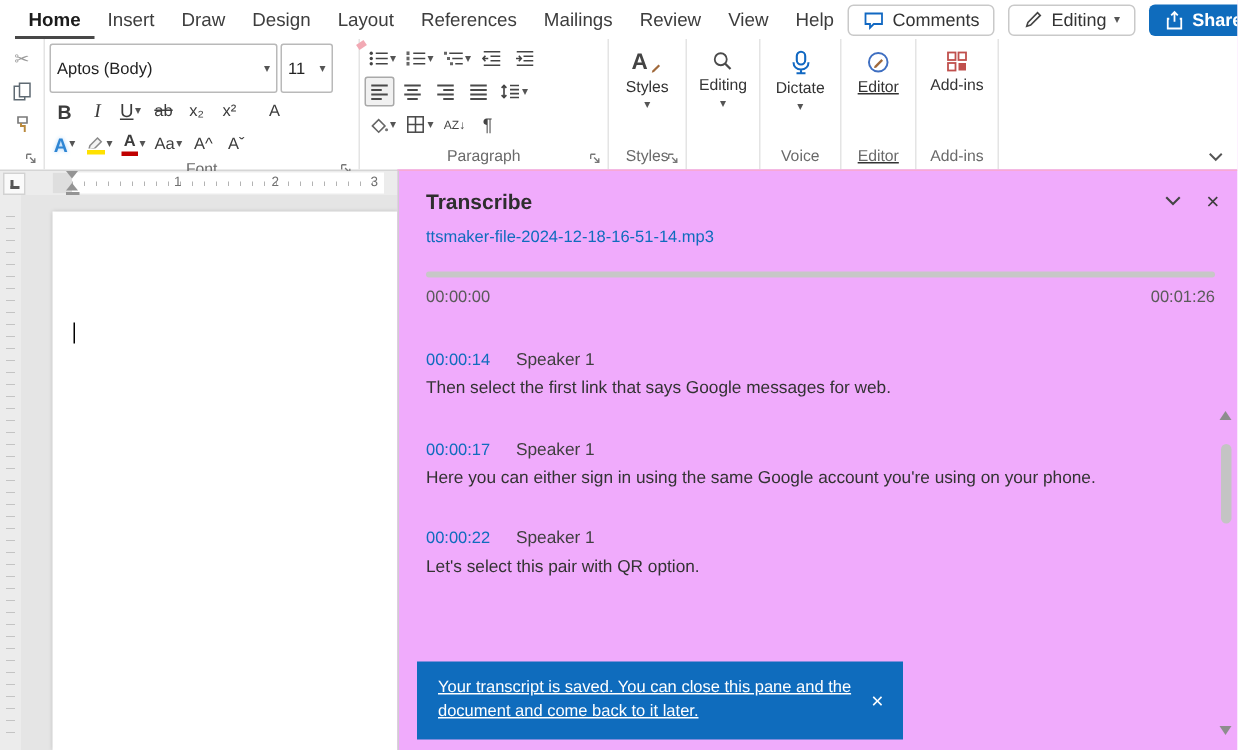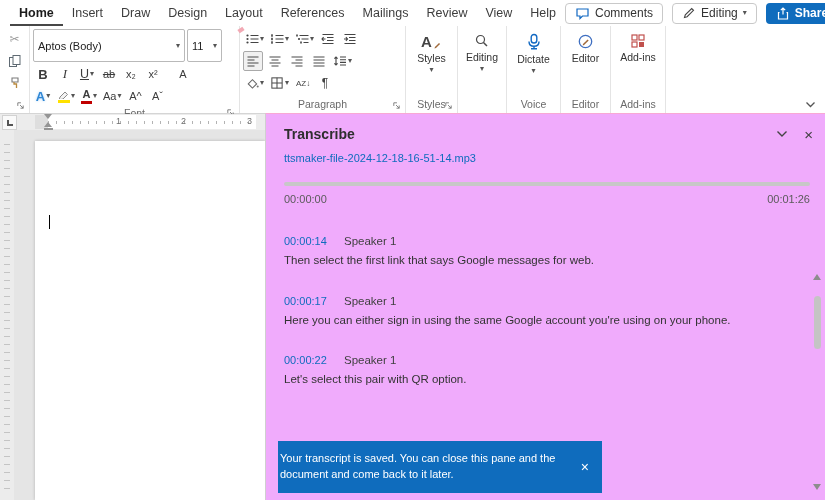--- a/index.html
+++ b/index.html
@@ -75,21 +75,21 @@
   .times { display:flex; justify-content:space-between; margin:7px 15px 0 18px; font-size:11px; color:#5a5a5a; }
   .controls { display:flex; align-items:center; justify-content:center; gap:27px; margin-top:19px; }
   .speed { font-size:13px; color:#2c2c2c; }
   .ctlbtn { display:flex; align-items:center; justify-content:center; }
   .entries { margin:30px 28px 0 18px; }
   .entry { margin-bottom:26px; }
   .entry-head { display:flex; align-items:baseline; gap:14px; }
   .etime { font-size:11px; color:#0f6cbd; min-width:46px; }
   .espeaker { font-size:11.5px; color:#3f3f3f; }
   .etext { margin-top:6px; font-size:11.5px; color:#333; line-height:1.35; }
-  .notice { position:absolute; left:12px; bottom:7px; width:324px; background:#0f6cbd; color:#fff; font-size:11px; line-height:1.45; padding:10px 34px 10px 2px; }
+  .notice { position:absolute; left:12px; bottom:7px; width:324px; background:#0f6cbd; color:#fff; font-size:11px; line-height:1.45; padding:10px 34px 10px 14px;text-decoration:underline; }
   .notice-close { position:absolute; right:13px; top:50%; transform:translateY(-50%); font-size:14px; color:#fff; line-height:1; }
   .pscroll { position:absolute; right:1px; top:158px; bottom:8px; width:13px; }
   .tri-up { position:absolute; top:2px; left:2px; width:0; height:0; border-left:4.5px solid transparent; border-right:4.5px solid transparent; border-bottom:6px solid #8d8d8d; }
   .tri-down { position:absolute; bottom:2px; left:2px; width:0; height:0; border-left:4.5px solid transparent; border-right:4.5px solid transparent; border-top:6px solid #8d8d8d; }
   .thumb { position:absolute; top:24px; left:3px; width:7px; height:53px; border-radius:4px; background:#c4c4c4; }
 </style>
 </head>
 <body>
 
 <div id="root">
@@ -395,21 +395,21 @@
               <rect x="6.2" y="1.5" width="5.6" height="8.5" rx="2.8" fill="none" stroke="#1168c2" stroke-width="1.4"></rect>
               <path d="M4 8.5c0 3 2.2 4.8 5 4.8s5-1.8 5-4.8M9 13.3v2.2M6 15.8h6" fill="none" stroke="#1168c2" stroke-width="1.4"></path>
             </svg>
           <span>Dictate</span>
           <span class="chev">▾</span>
         </div>
       </div>
       <div class="rlabel"><span>Voice</span></div>
     </div>
 
-    <div class="rgroup" style="width:50px;">
+    <div class="rgroup" style="width:50px;text-decoration:underline;">
       <div class="rcontent">
         <div class="tallbtn">
           <svg width="17" height="17" viewBox="0 0 17 17">
               <circle cx="8.5" cy="8.5" r="6.2" fill="none" stroke="#3f6fc1" stroke-width="1.3"></circle>
               <path d="M6 11l4.6-4.6 1.1 1.1L7.1 12.1 5.7 12.4z" fill="#a0693a"></path>
             </svg>
           <span>Editor</span>
         </div>
       </div>
       <div class="rlabel"><span>Editor</span></div>

